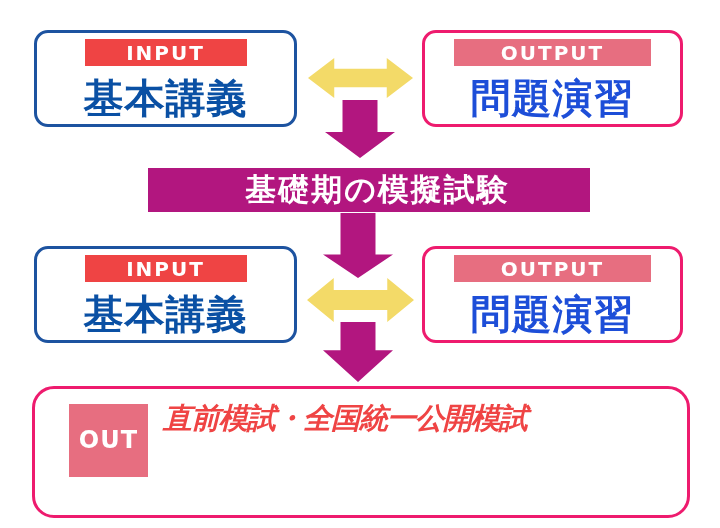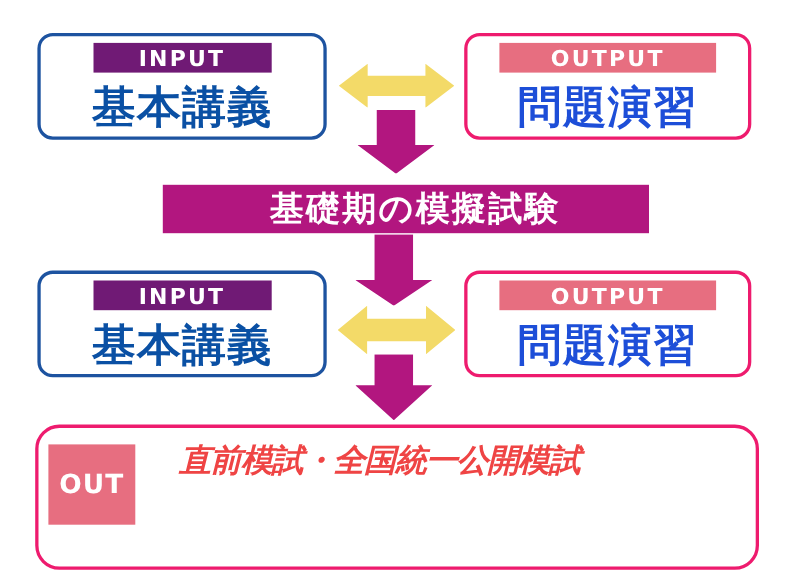--- a/index.html
+++ b/index.html
@@ -7,40 +7,40 @@
     position:relative;width:720px;height:528px;background:#ffffff;overflow:hidden;
     font-family:"DejaVu Sans","Liberation Sans",sans-serif;font-weight:bold;
   }
   
   .rbox{position:absolute;background:#fff;border-radius:14px;box-sizing:border-box;
         display:flex;flex-direction:column;align-items:center;}
   .rbox.blue{border:3px solid #1d53a0;}
   .rbox.pink{border:3px solid #ee1b6e;}
   .tag{height:27px;margin-top:6px;display:flex;align-items:center;justify-content:center;
        color:#ffffff;font-size:20px;letter-spacing:2px;line-height:1;}
-  .tag.cyan{background:#701a75;width:162px;}
+  .tag.cyan{background:#ef4444;width:162px;}
   .tag.salmon{background:#e76e80;width:197px;}
   .big-label{font-size:40px;line-height:1;margin-top:12px;letter-spacing:1px;white-space:nowrap;}
   .big-label.bluetext{color:#0a50a4;}
   .big-label.pinktext{color:#1d4ed8;}
   
   .arrow-lr{position:absolute;background:#f3da68;
     clip-path:polygon(0 50%,25% 0,25% 27%,75% 27%,75% 0,100% 50%,75% 100%,75% 73%,25% 73%,25% 100%);}
   .arrow-down{position:absolute;background:#b2167f;}
   .ad1{clip-path:polygon(25% 0,75% 0,75% 55%,100% 55%,50% 100%,0 55%,25% 55%);}
   .ad2{clip-path:polygon(25% 0,75% 0,75% 64%,100% 64%,50% 100%,0 64%,25% 64%);}
   .ad3{clip-path:polygon(25% 0,75% 0,75% 47%,100% 47%,50% 100%,0 47%,25% 47%);}
   
   .band{position:absolute;left:148px;top:168px;width:425px;height:44px;background:#b2167f;
         color:#ffffff;font-size:31px;letter-spacing:2px;display:flex;align-items:center;
         justify-content:center;white-space:nowrap;padding-left:17px;}
   
   .bottom-box{position:absolute;left:32px;top:386px;width:658px;height:132px;
         border:3px solid #ee1b6e;border-radius:22px;box-sizing:border-box;background:#fff;}
-  .badge{position:absolute;left:9px;top:15px;width:79px;height:73px;background:#e76e80;
+  .badge{position:absolute;left:34px;top:15px;width:79px;height:73px;background:#e76e80;
         color:#ffffff;font-size:24px;line-height:1.2;letter-spacing:1px;
         display:flex;flex-direction:column;align-items:center;justify-content:center;}
   .badge span{display:block;}
   .bottom-text{position:absolute;left:128px;top:8px;color:#ef4444;white-space:nowrap;font-style:italic;}
   .bt1{font-size:29px;letter-spacing:-1px;margin-top:2px;}
   .bt2{font-size:29px;letter-spacing:-2px;margin-top:12px;}
   
   #r1-in {left:34px; top:30px; width:263px;height:97px;}
   #r1-out{left:422px;top:30px; width:261px;height:97px;}
   #r2-in {left:34px; top:246px;width:263px;height:97px;}

